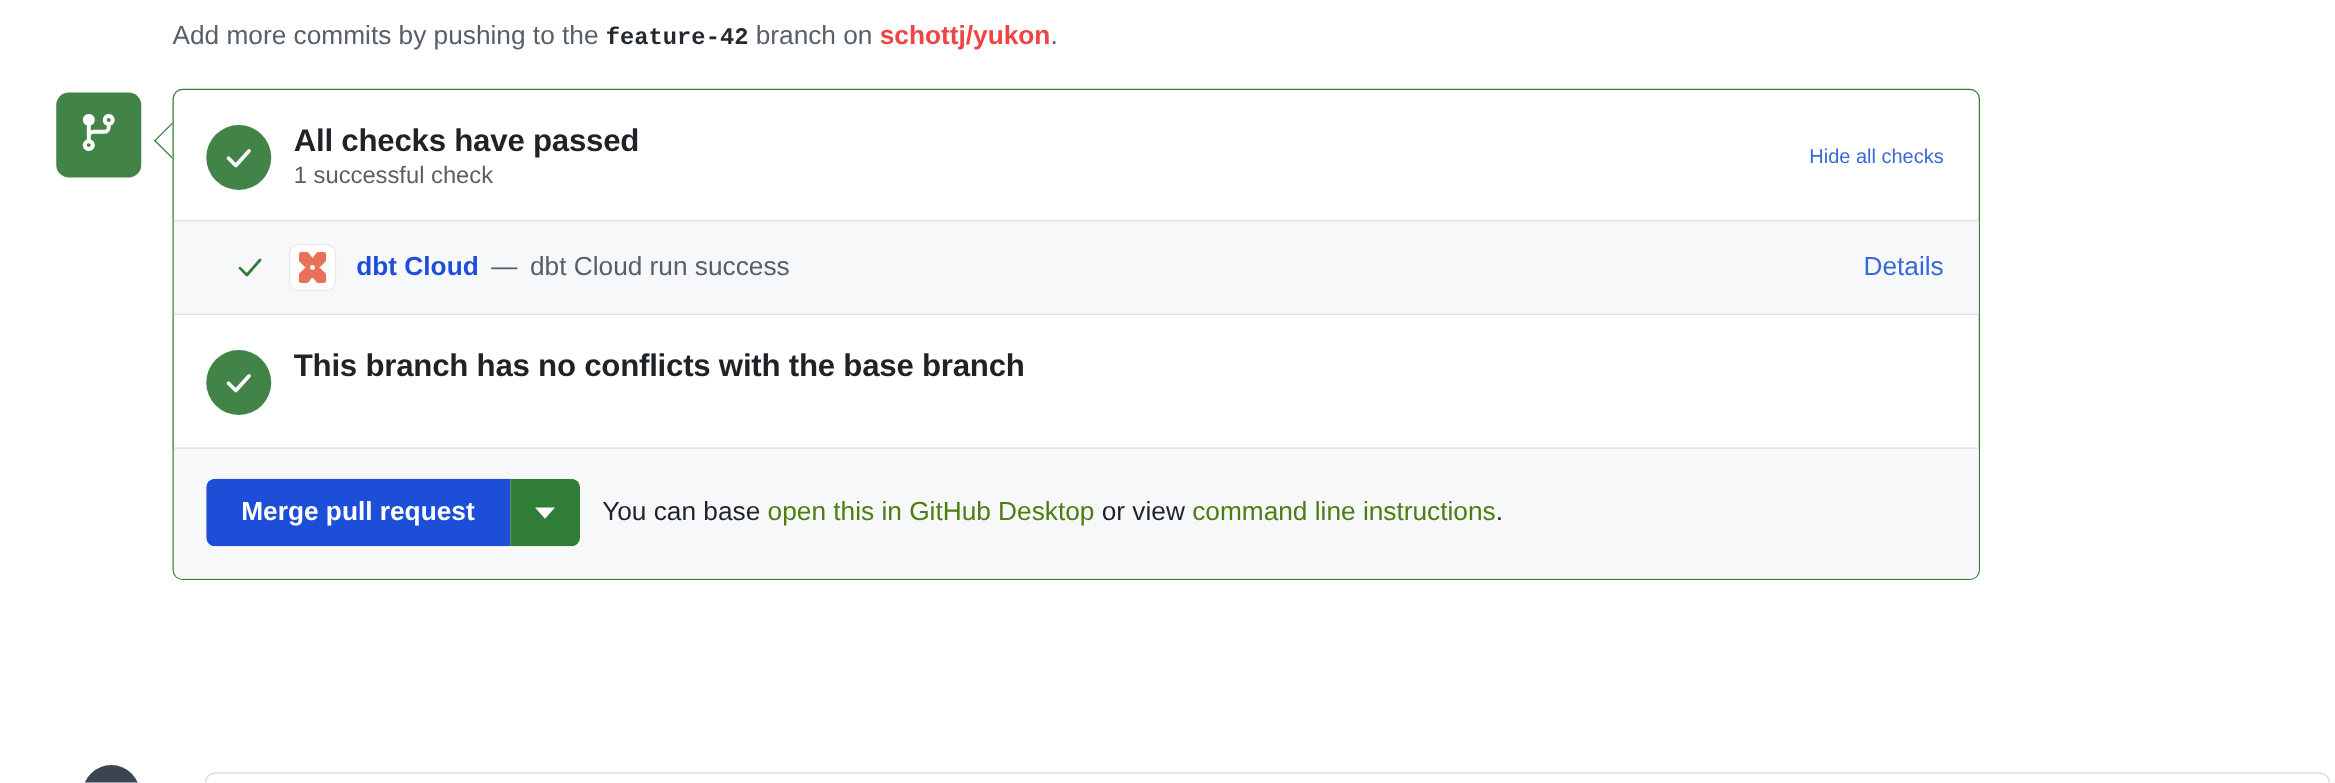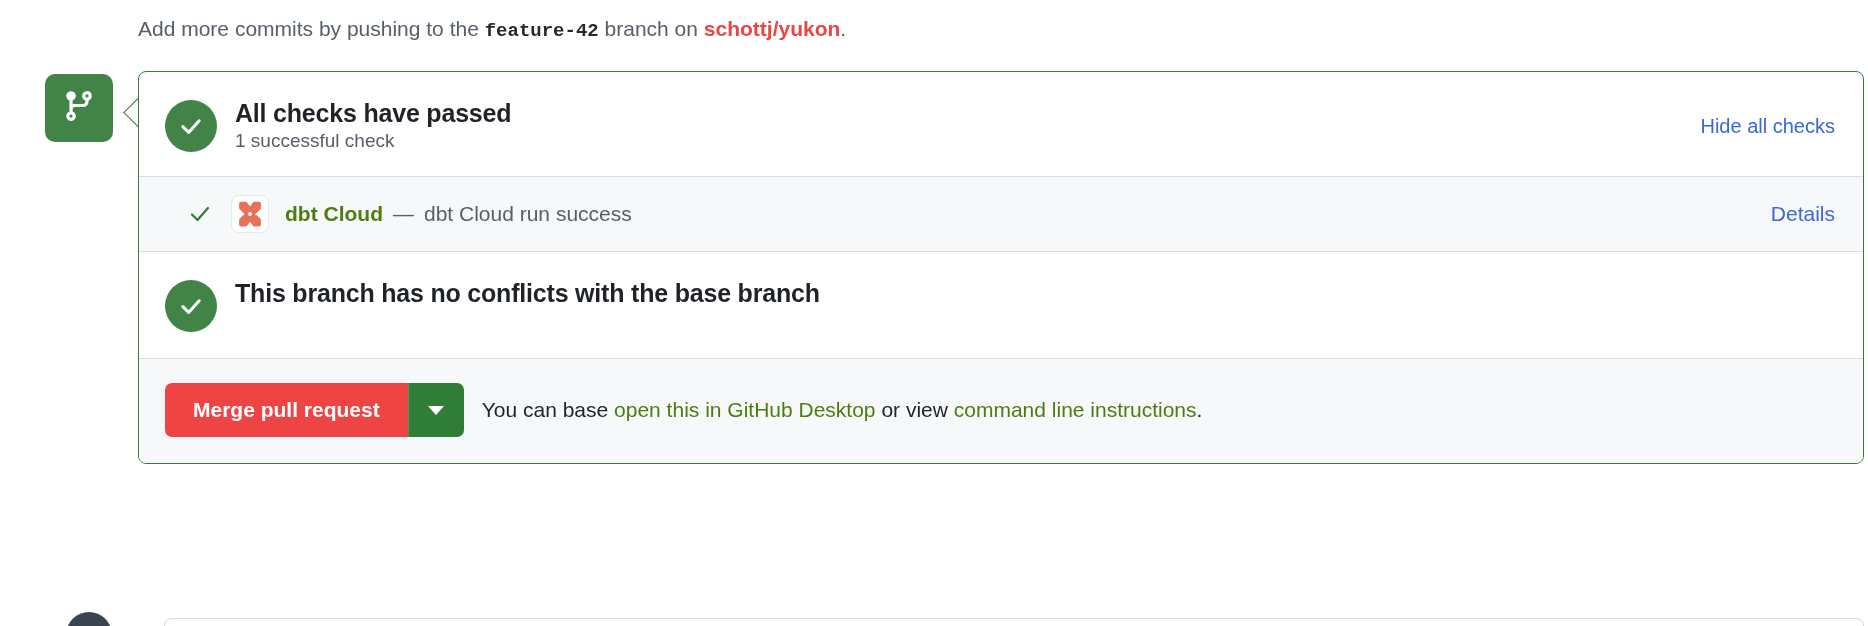--- a/index.html
+++ b/index.html
@@ -50,21 +50,21 @@
     display: flex;
     align-items: center;
     justify-content: center;
   }
 
   
   .merge-box {
     position: absolute;
     left: 138px;
     top: 71px;
-    width: 1726px;
+    width: 1446px;
     border: 1px solid #347d39;
     border-radius: 8px;
     background: #ffffff;
     box-sizing: border-box;
     overflow: hidden;
   }
   
   .box-arrow {
     position: absolute;
     left: 121px;
@@ -117,21 +117,21 @@
     letter-spacing: -0.2px;
   }
   .section-sub {
     font-size: 19px;
     line-height: 26px;
     color: #57606a;
     margin-top: 0;
   }
 
   .header-link {
-    font-size: 20px;
+    font-size: 16px;
     color: #3a68d4;
     text-decoration: none;
     white-space: nowrap;
     align-self: center;
     margin-top: 0;
     cursor: pointer;
   }
 
   
   .check-row {
@@ -161,21 +161,21 @@
     box-sizing: border-box;
     margin-right: 16px;
     display: flex;
     align-items: center;
     justify-content: center;
     overflow: hidden;
   }
   .check-name {
     font-size: 21px;
     font-weight: bold;
-    color: #4d7c0f;
+    color: #1d4ed8;
     margin-right: 10px;
   }
   .check-dash {
     font-size: 21px;
     color: #57606a;
     margin-right: 10px;
   }
   .check-desc {
     font-size: 21px;
     color: #57606a;
@@ -199,21 +199,21 @@
   }
   .merge-btn-group {
     display: inline-flex;
     align-items: stretch;
     border-radius: 7px;
     overflow: hidden;
     flex: 0 0 auto;
     margin-right: 18px;
   }
   .merge-btn {
-    background: #ef4444;
+    background: #1d4ed8;
     color: #ffffff;
     font-size: 21px;
     font-weight: bold;
     border: none;
     padding: 0 28px;
     height: 54px;
     line-height: 54px;
     cursor: pointer;
     font-family: "Liberation Sans", sans-serif;
   }

